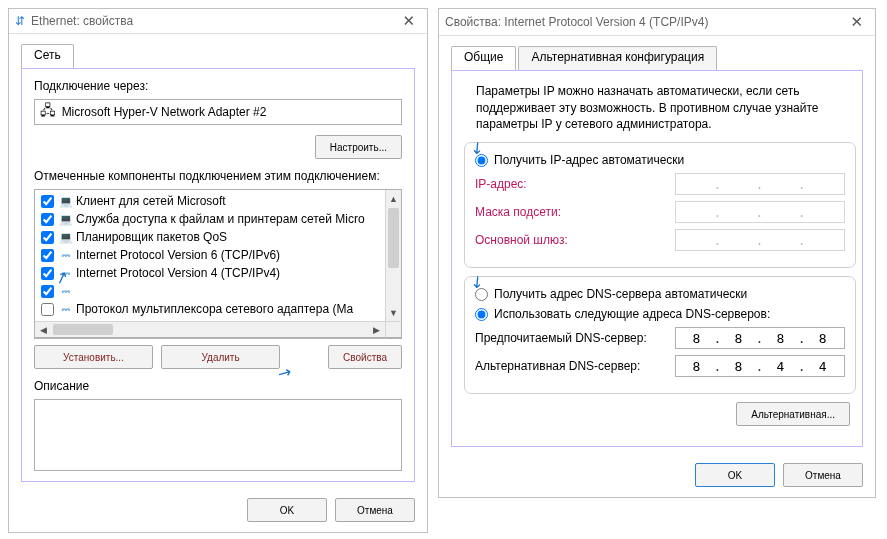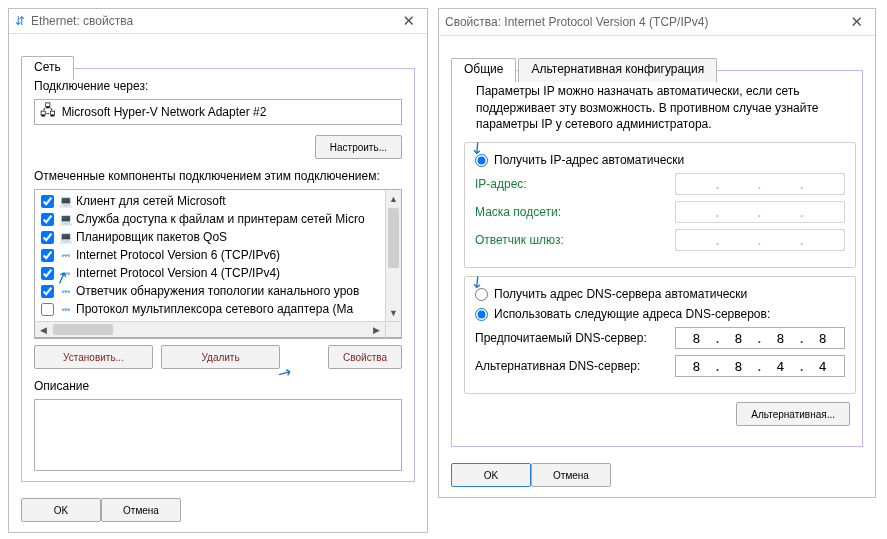--- a/index.html
+++ b/index.html
@@ -40,21 +40,21 @@
     z-index: 2;
   }
   .tab {
     border: 1px solid #b5b5b5;
     border-bottom: none;
     border-radius: 2px 2px 0 0;
     padding: 3px 12px 0 12px;
     background: #fff;
     margin-right: 2px;
     position: relative;
-    top: 12px;
+    top: 0;
     cursor: default;
   }
   .tab.inactive { background: #f5f5f5; }
   .tab-panel {
     border: 1px solid #c4b5fd;
     padding: 10px 12px;
     flex: 1;
     display: flex;
     flex-direction: column;
     justify-content: flex-end;
@@ -135,50 +135,51 @@
     gap: 8px;
   }
   .btn-row3 .btn { flex: 1; }
   .desc-box {
     border: 1px solid #b0b0b0;
     background: #fff;
     height: 72px;
   }
   .footer {
     display: flex;
-    gap: 0;
+    justify-content: flex-end;
+    gap: 8px;
     padding: 8px 12px 10px 12px;
   }
   .footer .btn { min-width: 80px; }
   
   .note { margin: 2px 0 10px 12px; line-height: 1.35; }
   fieldset {
     border: 1px solid #cfcfcf;
     border-radius: 2px;
     margin: 0 0 8px 0;
     padding: 8px 10px 10px 10px;
   }
-  fieldset.nolegend { padding-top: 10px; }
+  fieldset.nolegend { padding-top: 10px; border-radius: 7px; }
   .radio-row {
     display: flex;
     align-items: center;
     margin-bottom: 6px;
     position: relative;
   }
   .radio-row input[type=radio]{ margin: 0 6px 0 0; }
   .ip-grid {
     margin-top: 4px;
   }
   .ip-row {
     display: flex;
     align-items: center;
     margin-bottom: 6px;
   }
   .ip-row .lbl { width: 200px; }
-  .ip-row .lbl.disabled { color: #15803d; }
+  .ip-row .lbl.disabled { color: #be185d; }
   .ip-input {
     border: 1px solid #b0b0b0;
     background: #fff;
     width: 170px;
     height: 22px;
     display: flex;
     align-items: center;
     justify-content: space-around;
     font-family: "Consolas", monospace;
     font-size: 13px;
@@ -242,21 +243,20 @@
               <span>Internet Protocol Version 6 (TCP/IPv6)</span>
             </div>
             <div class="list-item">
               <input type="checkbox" checked="" style="">
               <span class="li-icon net">⎓</span>
               <span>Internet Protocol Version 4 (TCP/IPv4)</span>
             </div>
             <div class="list-item">
               <input type="checkbox" checked="" style="">
               <span class="li-icon net">⎓</span>
-              <span>Ответчик обнаружения топологии канального уров</span>
             </div>
             <div class="list-item">
               <input type="checkbox" style="">
               <span class="li-icon net">⎓</span>
               <span>Протокол мультиплексора сетевого адаптера (Ma</span>
             </div>
           </div>
         <div class="scrollbar-v">
           <div class="sb-btn">▲</div>
           <div class="sb-thumb"></div>
@@ -328,21 +328,21 @@
               <span class="oct"></span>
                 <span class="dot">.</span>
                 <span class="oct"></span>
                 <span class="dot">.</span>
                 <span class="oct"></span>
                 <span class="dot">.</span>
                 <span class="oct"></span>
             </div>
           </div>
           <div class="ip-row">
-            <span class="lbl disabled">Ответчик шлюз:</span>
+            <span class="lbl disabled">Основной шлюз:</span>
             <div class="ip-input disabled">
               <span class="oct"></span>
                 <span class="dot">.</span>
                 <span class="oct"></span>
                 <span class="dot">.</span>
                 <span class="oct"></span>
                 <span class="dot">.</span>
                 <span class="oct"></span>
             </div>
           </div>

